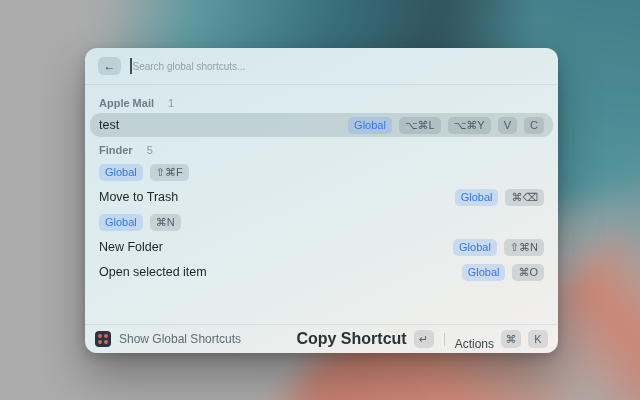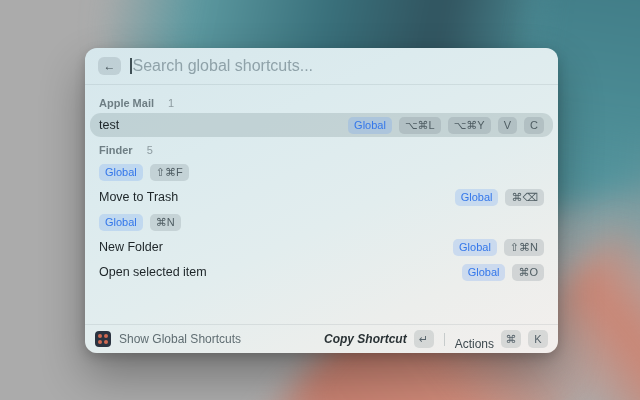--- a/index.html
+++ b/index.html
@@ -29,21 +29,21 @@
     box-shadow:0 22px 45px rgba(0,0,0,0.32), 0 4px 12px rgba(0,0,0,0.18);
   }
 
   
   .searchbar { height:37px; display:flex; align-items:center; padding:0 13px;
     border-bottom:1px solid rgba(60,80,85,0.10); }
   .back-chip { width:23px; height:18px; border-radius:6px; background:rgba(110,125,130,0.22);
     color:#3c4a50; font-size:12px; display:flex; align-items:center; justify-content:center;
     margin-right:9px; cursor:pointer; }
   .caret { width:1.5px; height:16px; background:#3f4f55; margin-right:1px; }
-  .search-placeholder { color:#8fa2a9; font-size:16px; }
+  .search-placeholder { color:#8fa2a9; font-size:10px; }
 
   
   .list { padding:5px 5px 0 5px; }
   .section-header { display:flex; align-items:center; gap:14px; height:20px; padding:0 9px; margin-top:3px; }
   .section-name { font-size:11px; font-weight:bold; color:#6e7e84; }
   .section-count { font-size:11px; color:#8d9ba0; }
   .row { display:flex; align-items:center; justify-content:space-between; height:24px;
     padding:12px 9px; border-radius:11px; margin-bottom:1px; cursor:default; }
   .row.selected { background:rgba(124,146,152,0.28); }
   .row-label { font-size:12.5px; color:#1d2528; }
@@ -55,21 +55,21 @@
   
   .footer { position:absolute; left:0; right:0; bottom:0; height:29px;
     border-top:1px solid rgba(60,80,85,0.10);
     display:flex; align-items:center; padding:4px 10px; }
   .ext-icon { width:16px; height:16px; border-radius:4px; background:#2a3340;
     display:grid; grid-template-columns:1fr 1fr; grid-template-rows:1fr 1fr;
     place-items:center; padding:3px; gap:1px; margin-right:8px; }
   .ext-icon i { width:4px; height:4px; border-radius:50%; background:#cf6a52; }
   .footer-left-label { font-size:12px; color:#5f6d72; }
   .footer-right { margin-left:auto; display:flex; align-items:center; gap:7px; }
-  .footer-action-primary { font-size:12px; font-weight:bold; color:#2a3235;font-style:italic; }
+  .footer-action-primary { font-size:16px; font-weight:bold; color:#2a3235; }
   .footer-action { font-size:12px; color:#3e4a4f;margin-top:9px; }
   .fchip { background:rgba(108,124,130,0.20); color:#55626a; border-radius:5px;
     height:18px; min-width:20px; padding:0 4px; font-size:11px;
     display:flex; align-items:center; justify-content:center; }
   .vdiv { width:1px; height:13px; background:rgba(60,80,85,0.22); margin:0 3px; }
 </style>
 </head>
 <body>
 
 <div class="wallpaper">

